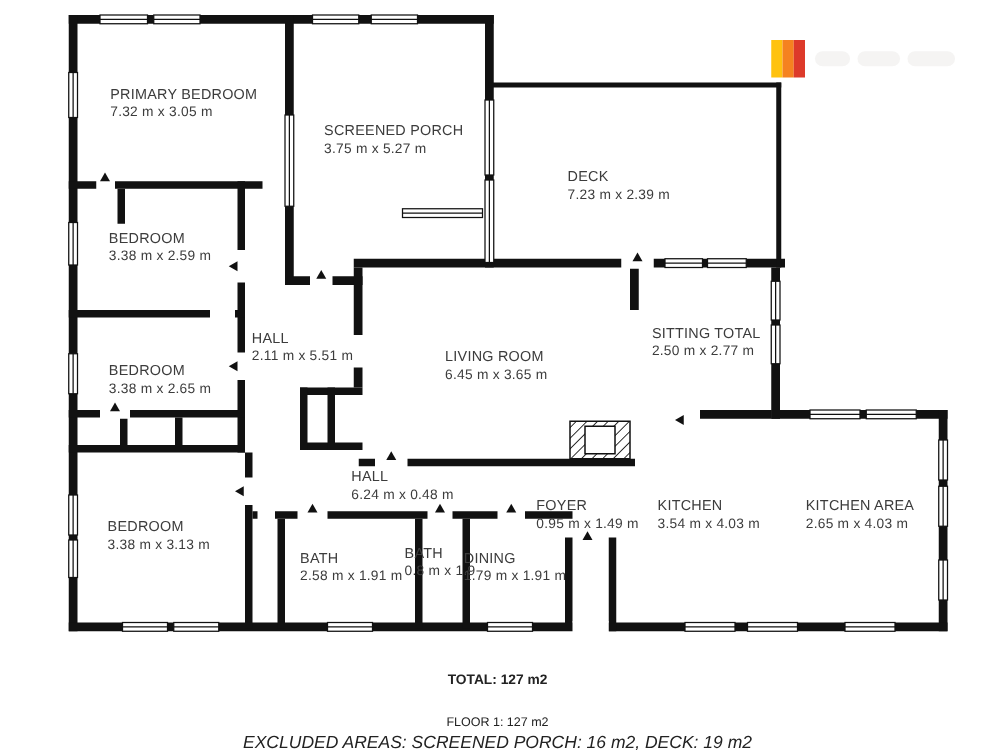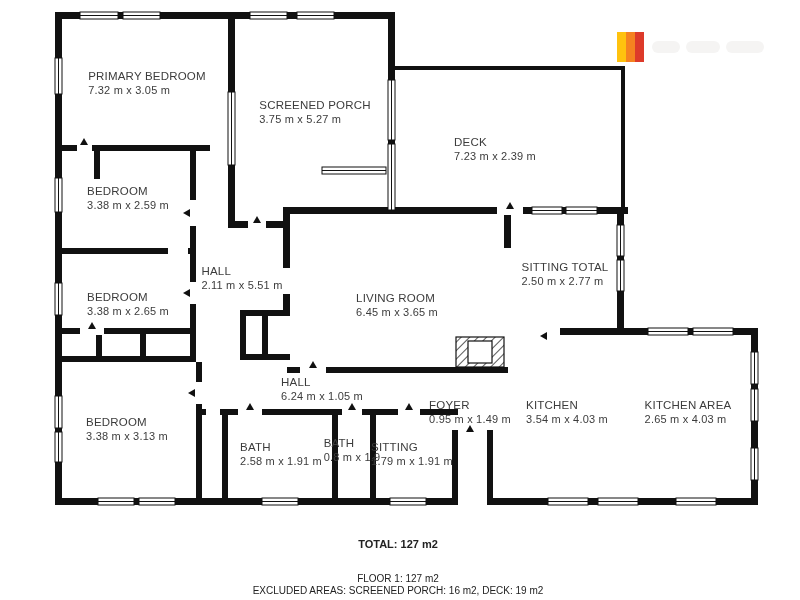--- a/index.html
+++ b/index.html
@@ -32,21 +32,21 @@
   #logo-wordmark span{display:block;height:12px;border-radius:6px;background:#f5f4f3;}
   #logo-wordmark .w1{width:28px;}
   #logo-wordmark .w2{width:34px;}
   #logo-wordmark .w3{width:38px;}
   #summary{
     position:absolute;left:0;top:538px;width:796px;
     text-align:center;color:#222;
   }
   #summary .total{font-size:11px;font-weight:bold;margin-bottom:1px;}
   #summary .floor{font-size:10px;margin-bottom:1px;margin-top:23px;}
-  #summary .excluded{font-size:10px;}
+  #summary .excluded{font-size:14px;font-style:italic;}
 </style>
 </head>
 <body>
 
 <svg id="plan-svg" width="800" height="600" viewBox="0 0 800 600" xmlns="http://www.w3.org/2000/svg">
   <defs>
     <pattern id="hatch" width="6" height="6" patternUnits="userSpaceOnUse" patternTransform="rotate(45)">
       <rect width="6" height="6" fill="#ffffff"></rect>
       <line x1="0" y1="0" x2="0" y2="6" stroke="#111111" stroke-width="1.4"></line>
     </pattern>
@@ -217,35 +217,35 @@
   <div class="dims">3.38 m x 2.59 m</div>
 </div>
 <div class="room-label" style="left:128px;top:291px">
   <div>BEDROOM</div>
   <div class="dims">3.38 m x 2.65 m</div>
 </div>
 <div class="room-label" style="left:242px;top:265px">
   <div>HALL</div>
   <div class="dims">2.11 m x 5.51 m</div>
 </div>
-<div class="room-label" style="left:397px;top:292px">
+<div class="room-label" style="left:397px;top:280px">
   <div>LIVING ROOM</div>
   <div class="dims">6.45 m x 3.65 m</div>
 </div>
 <div class="room-label" style="left:565px;top:261px">
   <div>SITTING TOTAL</div>
   <div class="dims">2.50 m x 2.77 m</div>
 </div>
 <div class="room-label" style="left:127px;top:416px">
   <div>BEDROOM</div>
   <div class="dims">3.38 m x 3.13 m</div>
 </div>
 <div class="room-label" style="left:322px;top:376px">
   <div>HALL</div>
-  <div class="dims">6.24 m x 1.05 m</div>
+  <div class="dims">6.24 m x 0.48 m</div>
 </div>
 <div class="room-label" style="left:470px;top:399px">
   <div>FOYER</div>
   <div class="dims">0.95 m x 1.49 m</div>
 </div>
 <div class="room-label" style="left:567px;top:399px">
   <div>KITCHEN</div>
   <div class="dims">3.54 m x 4.03 m</div>
 </div>
 <div class="room-label" style="left:688px;top:399px">
@@ -254,21 +254,21 @@
 </div>
 <div class="room-label" style="left:281px;top:441px">
   <div>BATH</div>
   <div class="dims">2.58 m x 1.91 m</div>
 </div>
 <div class="room-label" style="left:352px;top:437px">
   <div>BATH</div>
   <div class="dims">0.8 m x 1.9</div>
 </div>
 <div class="room-label" style="left:412px;top:441px">
-  <div>SITTING</div>
+  <div>DINING</div>
   <div class="dims">1.79 m x 1.91 m</div>
 </div>
 
 <div id="brand-logo">
   <span class="stripe" style="background:#FFC20E"></span>
   <span class="stripe" style="background:#F58220"></span>
   <span class="stripe" style="background:#DD3A2A"></span>
 </div>
 <div id="logo-wordmark">
   <span class="w1"></span>

